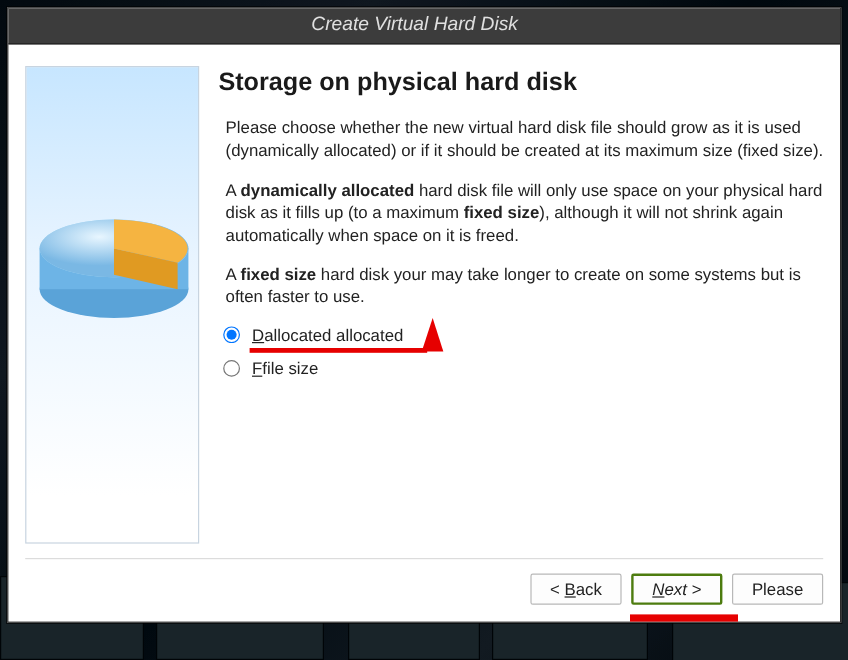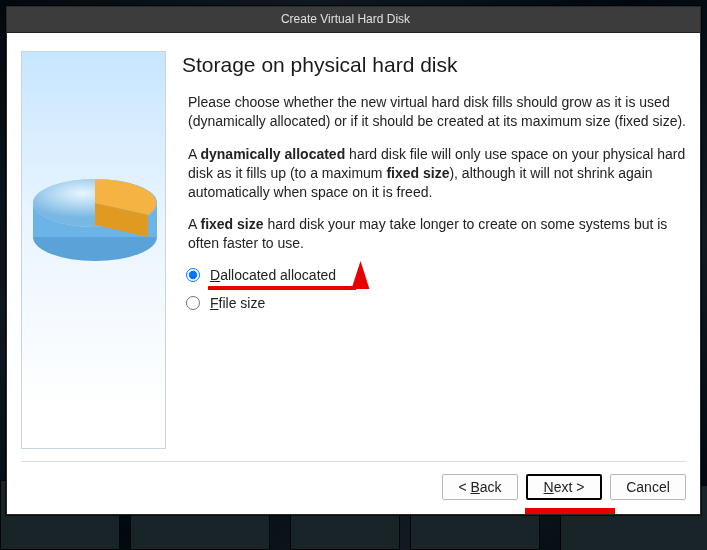--- a/index.html
+++ b/index.html
@@ -31,24 +31,25 @@
       position: relative;
       margin-top: 6px;
       width: 695px;
       background: #ffffff;
       border: 1px solid #2a2a2a;
       box-shadow: 0 0 0 1px rgba(0,0,0,.6);
     }
     .titlebar {
       background: #3c3c3c;
       color: #e0e0e0;
-      font-size: 12px;
+      font-size: 16px;
       text-align: center;
       padding: 5px 16px 6px 0;
       border-bottom: 1px solid #222;
+      font-style: italic;
     }
     .body {
       display: flex;
       padding: 18px 14px 12px 14px;
       gap: 18px;
     }
     .side-illustration {
       width: 145px;
       height: 398px;
       border: 1px solid #c8d4e0;
@@ -56,21 +57,21 @@
       position: relative;
       overflow: hidden;
     }
     .side-illustration svg { position: absolute; top: 75px; left: 8px; }
     .main {
       flex: 1;
       padding-top: 2px;
     }
     .heading {
       font-size: 21px;
-      font-weight: 400;
+      font-weight: 700;
       color: #1a1a1a;
       margin-bottom: 16px;
       margin-left: -2px;
     }
     .para {
       font-size: 14px;
       color: #222;
       line-height: 1.35;
       margin-bottom: 14px;
       padding-left: 4px;
@@ -130,22 +131,23 @@
       padding: 4px 14px;
       font-size: 14px;
       background: #fdfdfd;
       border: 1px solid #b8b8b8;
       border-radius: 2px;
       cursor: pointer;
       color: #222;
     }
     .btn .mn { text-decoration: underline; }
     .btn.default {
-      border: 2px solid #000000;
+      border: 2px solid #4d7c0f;
       padding: 3px 13px;
+      font-style: italic;
     }
     .red-bar-bottom {
       position: absolute;
       height: 6px;
       width: 90px;
       background: #e60000;
       left: 518px;
       top: 46px;
     }
   </style>
@@ -180,21 +182,21 @@
             </radialGradient>
         </defs>
         <path d="M65 76 L65 52 A62 24 0 0 1 118 88 Z" fill="#f5b441"></path>
         <path d="M65 76 L118 88 L118 110 L65 98 Z" fill="#e09a22"></path>
       </svg>
     </div>
 
     <div class="main">
       <div class="heading">Storage on physical hard disk</div>
 
-      <p class="para">Please choose whether the new virtual hard disk fills should grow as it is used (dynamically allocated) or if it should be created at its maximum size (fixed size).</p>
+      <p class="para">Please choose whether the new virtual hard disk file should grow as it is used (dynamically allocated) or if it should be created at its maximum size (fixed size).</p>
 
       <p class="para">
         <span>A </span><b>dynamically allocated</b><span> hard disk file will only use space on your physical hard disk as it fills up (to a maximum </span><b>fixed size</b><span>), although it will not shrink again automatically when space on it is freed.</span>
       </p>
 
       <p class="para">
         <span>A </span><b>fixed size</b><span> hard disk your may take longer to create on some systems but is often faster to use.</span>
       </p>
 
       <div class="options">
@@ -215,17 +217,17 @@
   <hr class="hr">
 
   <div class="buttons">
     <button class="btn">
       <span>&lt; </span><span class="mn">B</span><span>ack</span>
     </button>
     <button class="btn default">
       <span class="mn">N</span><span>ext &gt;</span>
     </button>
     <button class="btn">
-      <span>Cancel</span>
+      <span>Please</span>
     </button>
     <div class="red-bar-bottom"></div>
   </div>
 </div>
 
 </body></html>

